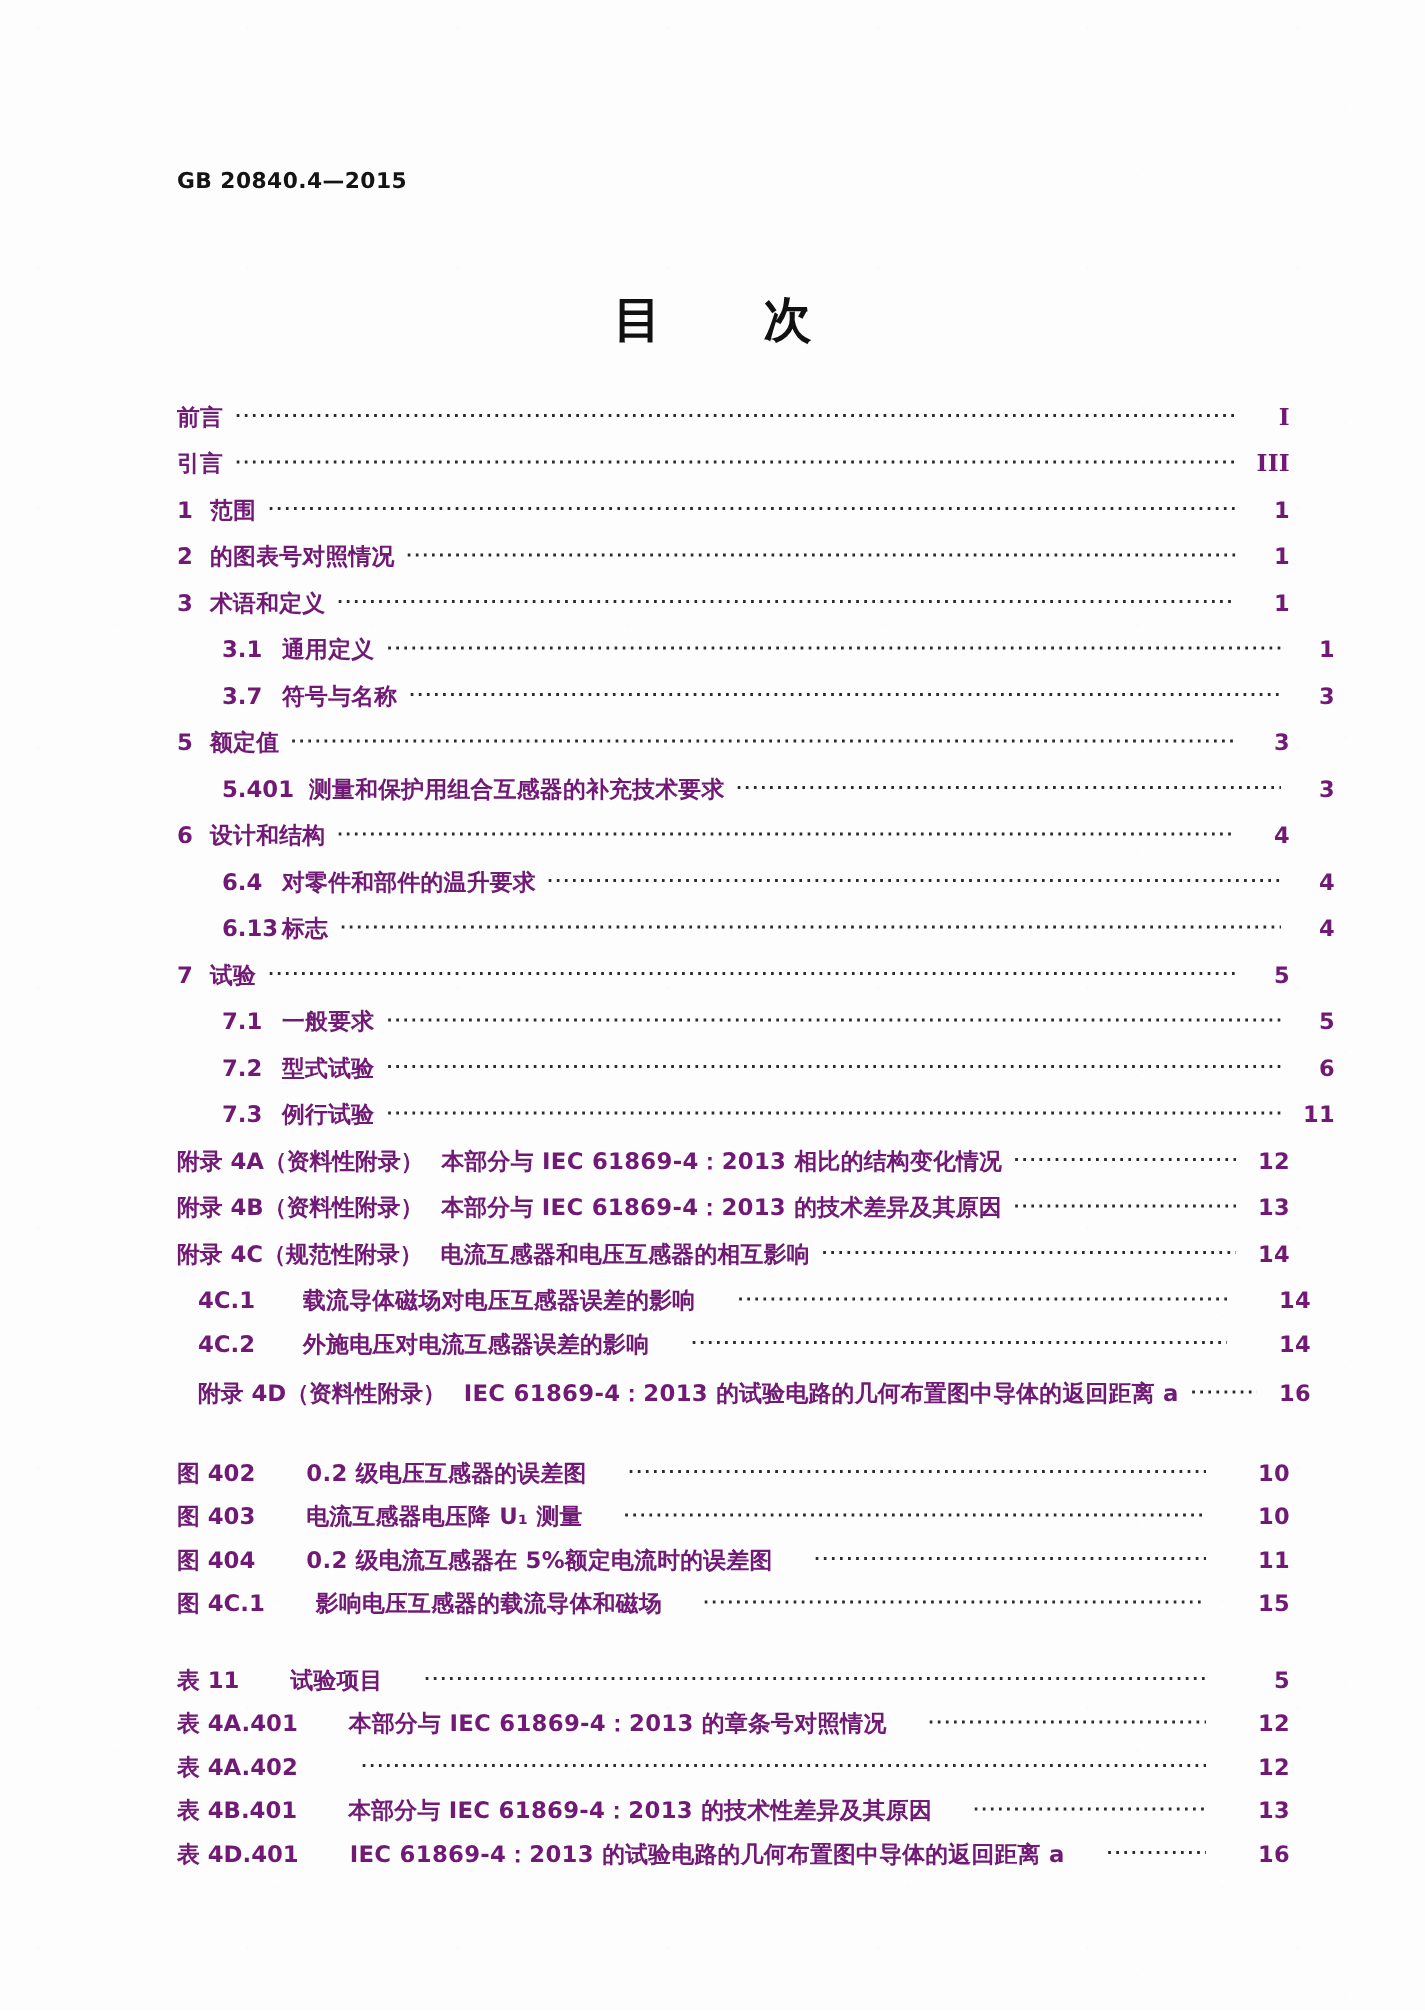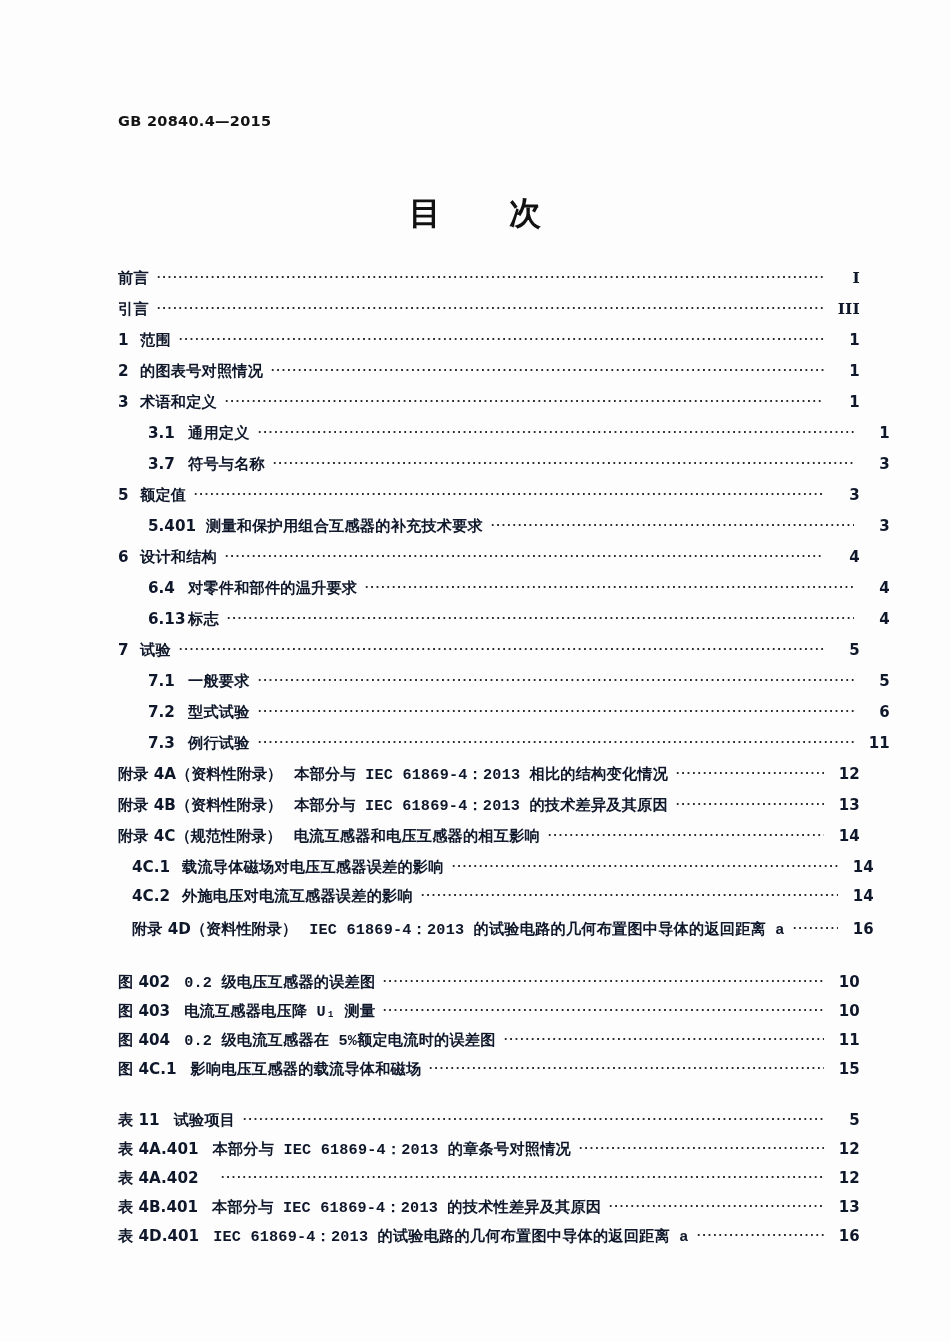--- a/index.html
+++ b/index.html
@@ -65,41 +65,40 @@
     width: 742px;
   }
 
   .toc-row {
     display: flex;
     align-items: baseline;
     width: 100%;
     font-size: 15.2px;
     line-height: 1.0;
     height: 31px;
-    color: #0f172a;
+    color: #701a75;
     white-space: nowrap;
   }
-  .toc-row.tight { height: 29px; }
+  .toc-row.tight { height: 29px; gap: 20px; }
 
   .toc-row .lbl {
     font-weight: bold;
     flex: 0 0 auto;
     letter-spacing: .2px;
   }
   .toc-row .num {
     font-weight: bold;
     flex: 0 0 auto;
     display: inline-block;
     text-align: left;
   }
   .toc-row .txt {
     font-weight: bold;
     flex: 0 0 auto;
     letter-spacing: .2px;
-    font-family: Liberation Mono, monospace;
   }
 
   
   .leader {
     flex: 1 1 auto;
     min-width: 10px;
     overflow: hidden;
     position: relative;
     height: 1em;
     margin: 0 6px 0 7px;

